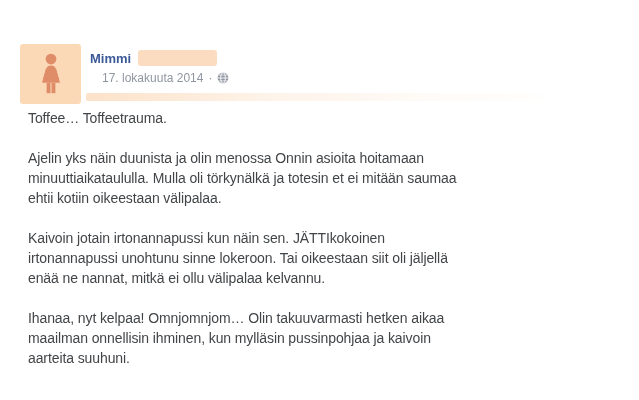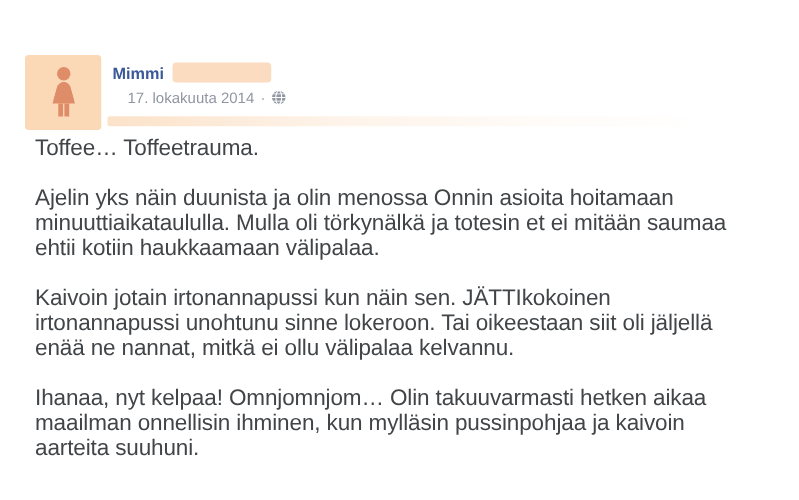--- a/index.html
+++ b/index.html
@@ -89,21 +89,21 @@
       rgba(250, 216, 183, 0.30) 38%,
       rgba(250, 216, 183, 0.10) 72%,
       rgba(250, 216, 183, 0.0));
   }
   
   .post-body {
     position: absolute;
     left: 28px;
     top: 108px;
     width: 600px;
-    font-size: 18px;
+    font-size: 14px;
     line-height: 20px;
     letter-spacing: -0.1px;
     color: var(--body-text, #424548);
   }
   .post-body p {
     margin: 0 0 20px 0;
   }
   .post-body p:last-child {
     margin-bottom: 0;
   }
@@ -146,21 +146,21 @@
   <div class="blur-strip"></div>
 
   <div class="post-body">
     <p>
       <span>Toffee… Toffeetrauma.</span>
     </p>
     <p>
       </p>
       <div>Ajelin yks näin duunista ja olin menossa Onnin asioita hoitamaan</div>
       <div>minuuttiaikataululla. Mulla oli törkynälkä ja totesin et ei mitään saumaa</div>
-      <div>ehtii kotiin haukkaamaan välipalaa.</div>
+      <div>ehtii kotiin oikeestaan välipalaa.</div>
     <p></p>
     <p>
       </p>
       <div>Kaivoin jotain irtonannapussi kun näin sen. JÄTTIkokoinen</div>
       <div>irtonannapussi unohtunu sinne lokeroon. Tai oikeestaan siit oli jäljellä</div>
       <div>enää ne nannat, mitkä ei ollu välipalaa kelvannu.</div>
     <p></p>
     <p>
       </p>
       <div>Ihanaa, nyt kelpaa! Omnjomnjom… Olin takuuvarmasti hetken aikaa</div>

